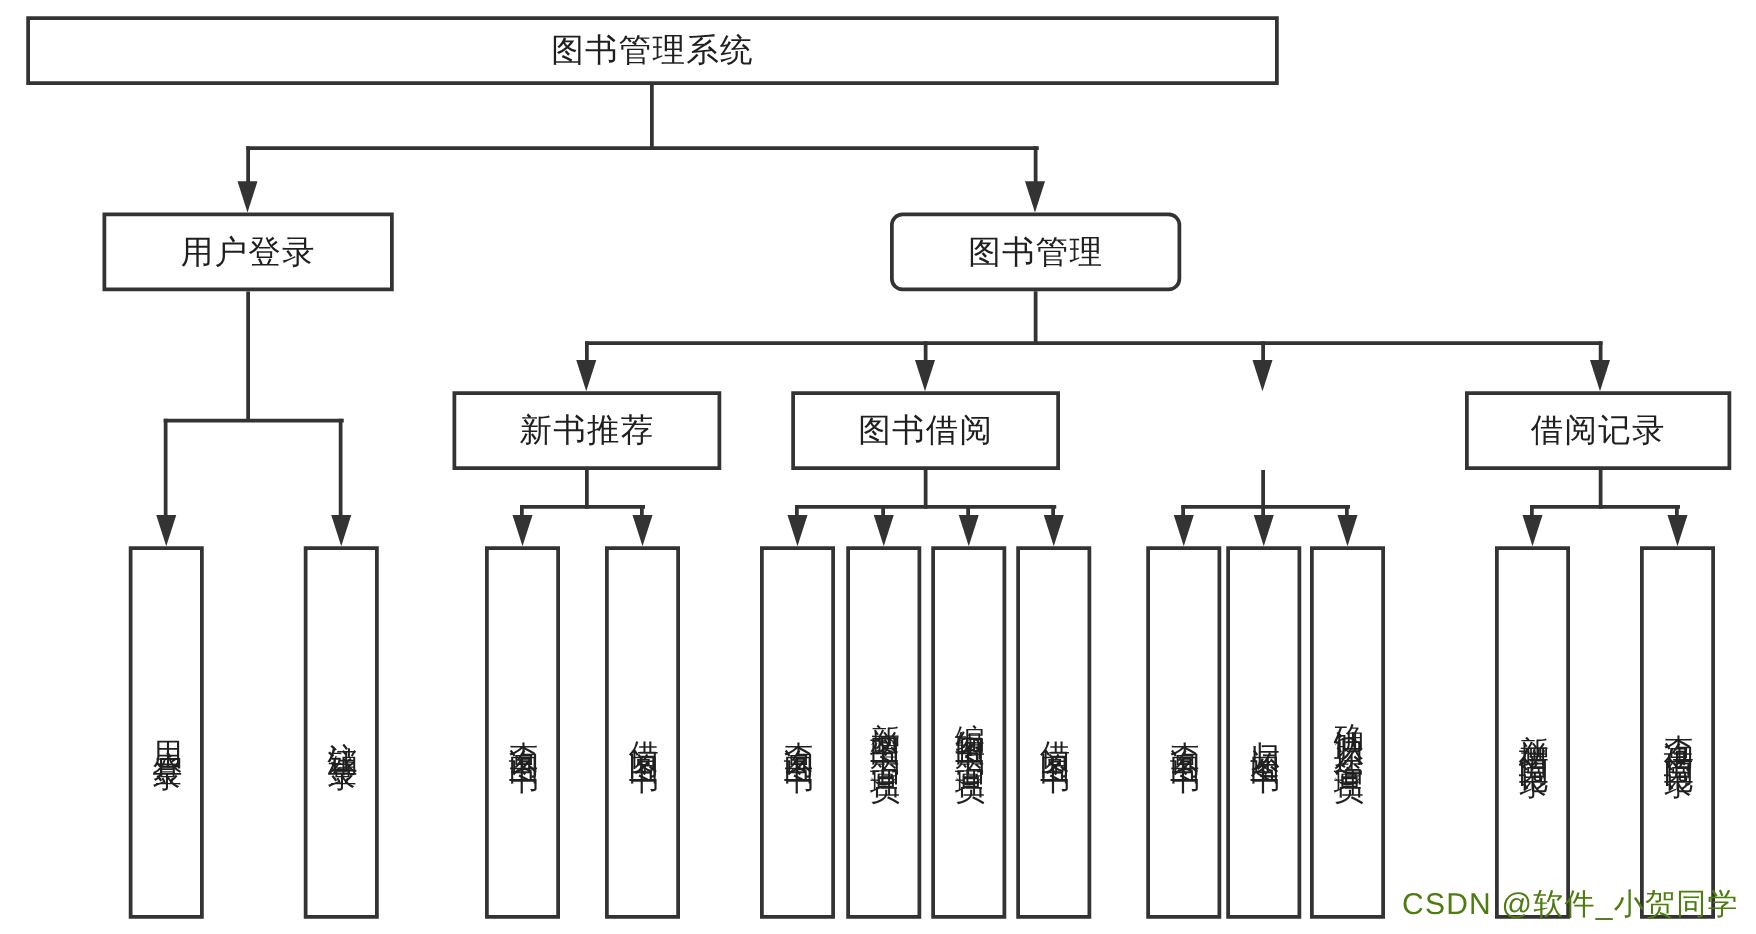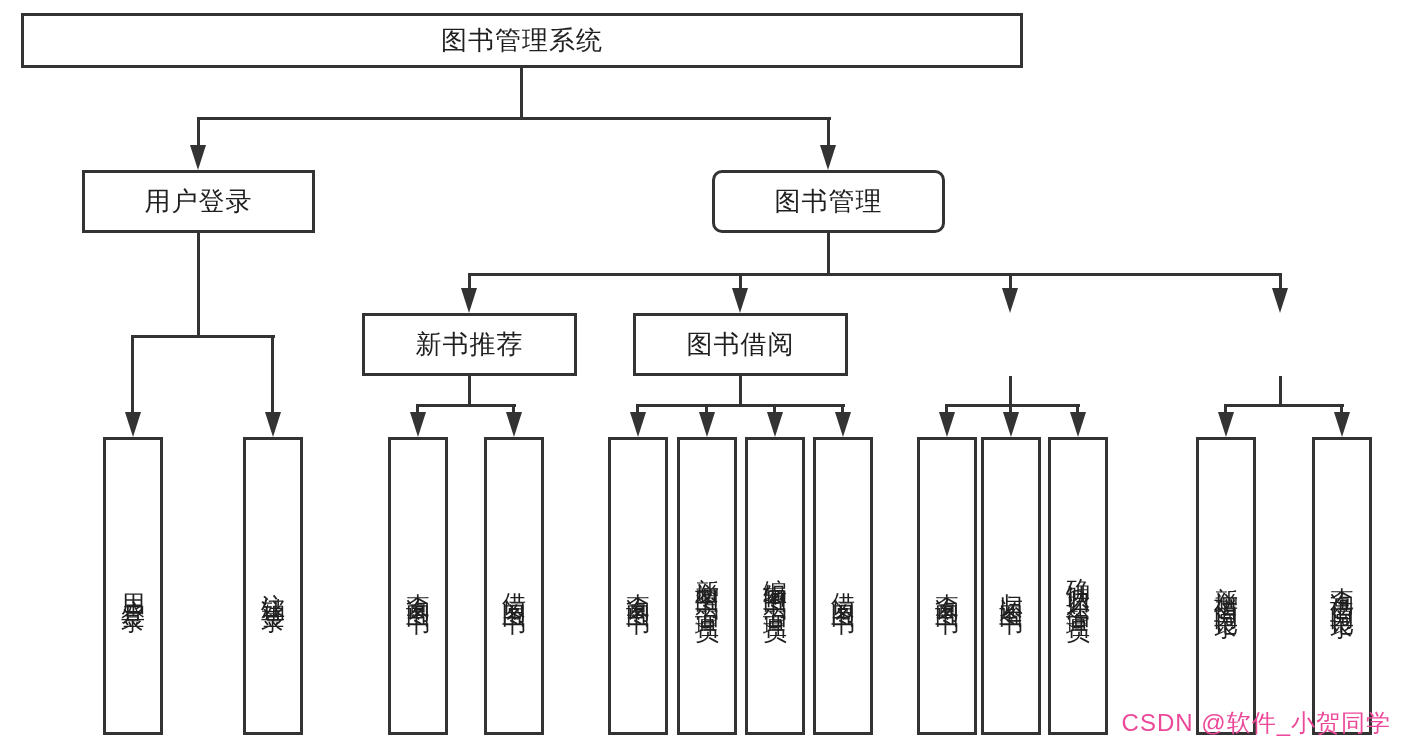--- a/index.html
+++ b/index.html
@@ -14,21 +14,21 @@
   .rootbox{left:21px;top:13px;width:1002px;height:55px;}
   .l2box{top:170px;width:233px;height:63px;}
   .l3box{top:313px;width:215px;height:63px;}
   .leaf{top:437px;width:60px;height:298px;}
   .hlabel{font-size:26px;letter-spacing:1px;white-space:nowrap;}
   .vtext{writing-mode:vertical-rl;text-orientation:mixed;font-size:24px;letter-spacing:6px;line-height:1.0;}
   .line{position:absolute;background:#333333;}
   .arrow{position:absolute;width:0;height:0;
     border-left:8px solid transparent;border-right:8px solid transparent;border-top:25px solid #333333;}
   .watermark{
-    position:absolute;right:14px;bottom:8px;font-size:24px;color:#ec4899;letter-spacing:1px;z-index:5;white-space:nowrap;
+    position:absolute;right:14px;bottom:8px;font-size:24px;color:#4d7c0f;letter-spacing:1px;z-index:5;white-space:nowrap;
   }
 </style>
 </head>
 <body>
 
 <div id="canvas">
 
   <div class="line" style="left:520px;top:68px;width:3px;height:52px;"></div>
   <div class="line" style="left:197px;top:117px;width:634px;height:3px;"></div>
   <div class="line" style="left:197px;top:117px;width:3px;height:30px;"></div>
@@ -98,20 +98,23 @@
   <div class="box l2box" style="left:712px;border-radius:10px;">
     <span class="hlabel">图书管理</span>
   </div>
 
   <div class="box l3box" style="left:362px;">
     <span class="hlabel">新书推荐</span>
   </div>
   <div class="box l3box" style="left:633px;text-align:center;">
     <span class="hlabel">图书借阅</span>
   </div>
+  <div class="box l3box" style="left:1172px;width:213px;">
+    <span class="hlabel">借阅记录</span>
+  </div>
 
   <div class="box leaf" style="left:103px;">
     <span class="vtext">用户登录</span>
   </div>
   <div class="box leaf" style="left:243px;">
     <span class="vtext">注销登录</span>
   </div>
 
   <div class="box leaf" style="left:388px;">
     <span class="vtext">查询图书</span>

